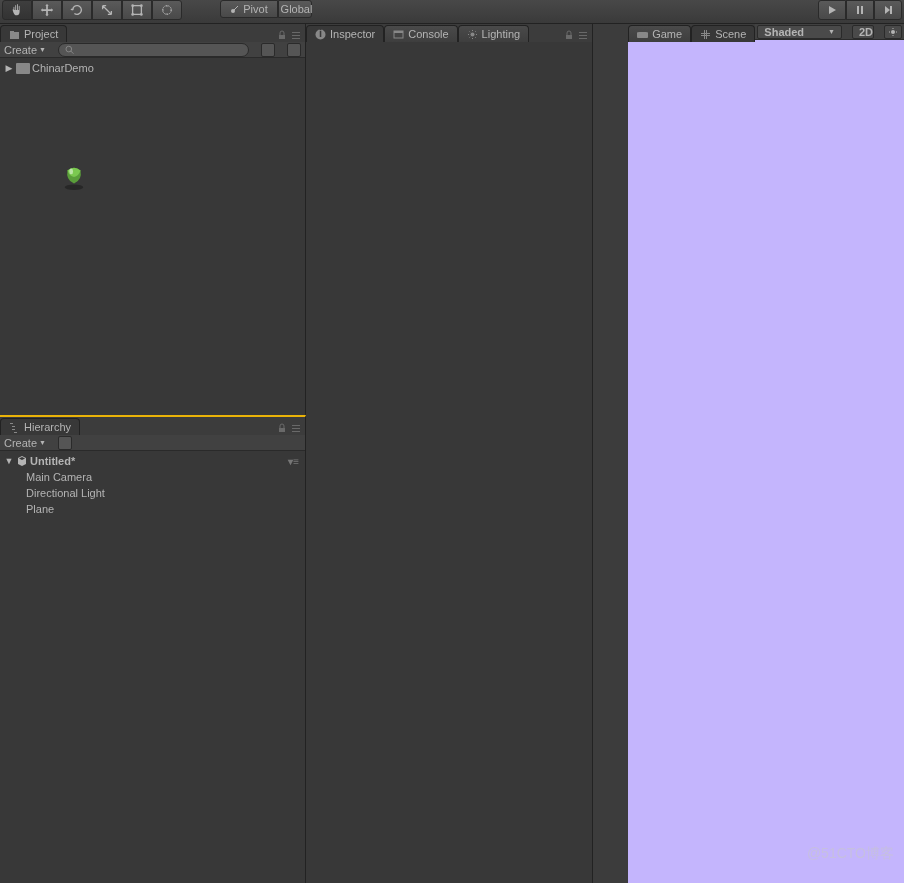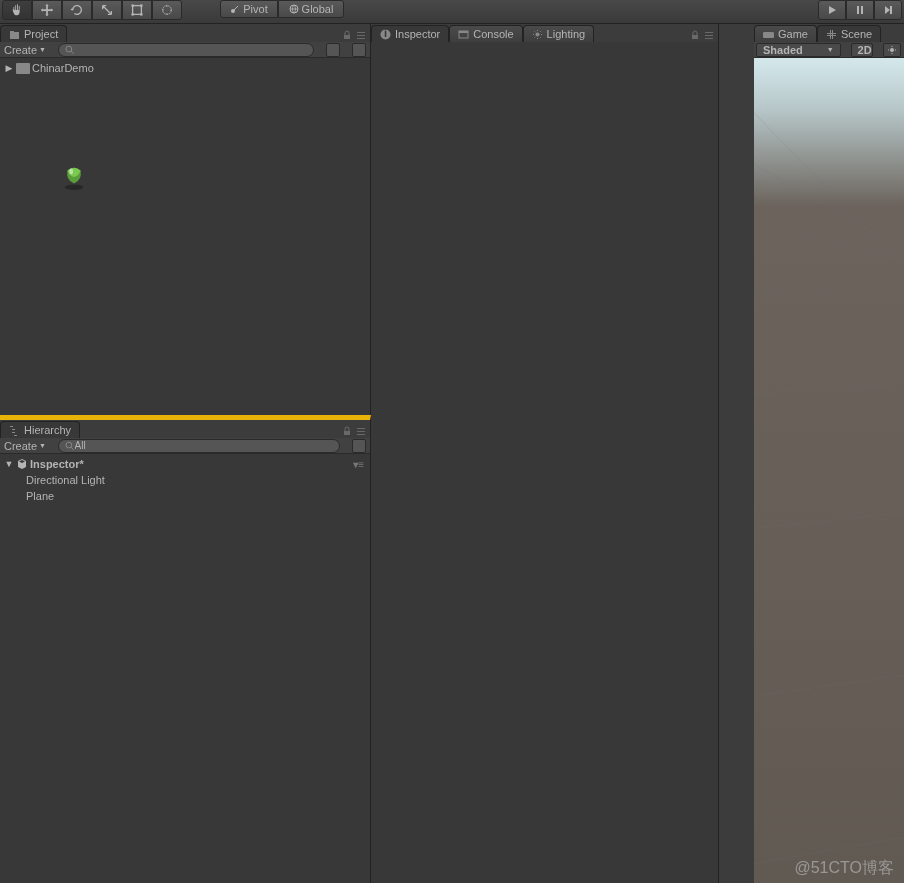--- a/index.html
+++ b/index.html
@@ -5,57 +5,57 @@
 *{margin:0;padding:0;box-sizing:border-box;font-family:Arial,sans-serif;font-size:11px;}
 body{width:904px;height:883px;background:#3c3c3c;color:#b4b4b4;overflow:hidden;position:relative;}
 .toolbar{height:24px;background:linear-gradient(#484848,#3a3a3a);border-bottom:1px solid #222;display:flex;padding:0 2px;}
 .tool-group{display:flex;margin-right:8px;}
 .tool-btn{width:30px;height:20px;background:linear-gradient(#5a5a5a,#494949);border:1px solid #2a2a2a;display:flex;align-items:center;justify-content:center;cursor:pointer;}
 .tool-btn:first-child{border-radius:3px 0 0 3px;}
 .tool-btn:last-child{border-radius:0 3px 3px 0;}
 .tool-btn.active{background:linear-gradient(#3e3e3e,#333);}
 .tool-btn svg{width:14px;height:14px;}
 .pivot-btn{width:58px;height:18px;background:linear-gradient(#5a5a5a,#494949);border:1px solid #2a2a2a;border-radius:3px 0 0 3px;display:flex;align-items:center;justify-content:center;gap:3px;cursor:pointer;font-size:10px;}
-.global-btn{width:66px;height:18px;background:linear-gradient(#5a5a5a,#494949);border:1px solid #2a2a2a;border-radius:0 3px 3px 0;display:flex;align-items:center;justify-content:center;gap:3px;cursor:pointer;font-size:10px;}
+.global-btn{width:34px;height:18px;background:linear-gradient(#5a5a5a,#494949);border:1px solid #2a2a2a;border-radius:0 3px 3px 0;display:flex;align-items:center;justify-content:center;gap:3px;cursor:pointer;font-size:10px;}
 .play-group{margin-left:auto;display:flex;}
 .play-btn{width:28px;height:20px;background:linear-gradient(#5a5a5a,#494949);border:1px solid #2a2a2a;display:flex;align-items:center;justify-content:center;cursor:pointer;}
 .play-btn:first-child{border-radius:3px 0 0 3px;}
 .play-btn:last-child{border-radius:0 3px 3px 0;}
 .main{display:flex;height:859px;}
 .left-col{width:371px;display:flex;flex-direction:column;}
 .project-panel{height:391px;background:#383838;display:flex;flex-direction:column;border-right:1px solid #222;}
-.hierarchy-panel{flex:1;background:#7f1d1d;display:flex;flex-direction:column;border-right:1px solid #222;border-top:5px solid #eab308;}
+.hierarchy-panel{flex:1;background:#7f1d1d;display:flex;flex-direction:column;border-right:1px solid #222;border-top:2px solid #eab308;}
 .tab-bar{height:18px;background:#3c3c3c;display:flex;align-items:flex-end;position:relative;}
 .tab{height:17px;background:linear-gradient(#4a4a4a,#3e3e3e);border:1px solid #222;border-bottom:none;border-radius:4px 4px 0 0;padding:0 8px;display:flex;align-items:center;gap:4px;font-size:10px;cursor:pointer;}
 .tab.active{background:#383838;}
 .tab-extras{position:absolute;right:4px;bottom:2px;display:flex;gap:4px;align-items:center;}
 .lock-icon,.menu-icon{width:10px;height:10px;opacity:0.6;}
 .sub-bar{height:16px;background:#414141;border-bottom:1px solid #2a2a2a;display:flex;align-items:center;padding:0 4px;gap:12px;}
 .create-btn{font-size:10px;color:#b4b4b4;cursor:pointer;display:flex;align-items:center;gap:2px;}
 .search-box{flex:1;height:14px;background:#555;border:1px solid #2a2a2a;border-radius:7px;display:flex;align-items:center;padding:0 6px;}
 .search-box input{background:none;border:none;outline:none;color:#b4b4b4;font-size:10px;width:100%;}
 .sub-bar-icon{width:14px;height:14px;background:#555;border:1px solid #2a2a2a;border-radius:2px;cursor:pointer;}
 .tree{flex:1;background:#383838;padding:2px 0;}
 .tree-item{display:flex;align-items:center;height:16px;padding-left:4px;gap:2px;cursor:pointer;color:#b4b4b4;font-size:11px;}
 .tree-item.scene{font-weight:bold;}
 .tree-item .arrow{width:10px;text-align:center;font-size:9px;}
 .folder-icon{width:14px;height:11px;background:#888;border-radius:1px;position:relative;}
 .unity-icon{width:12px;height:12px;}
 .package-icon{position:absolute;top:105px;left:60px;width:28px;height:28px;}
 .mid-col{width:348px;background:#383838;border-right:1px solid #222;}
 .mid-tabs{height:18px;background:#3c3c3c;display:flex;align-items:flex-end;gap:0;position:relative;}
-.right-col{flex:1;background:#c4b5fd;display:flex;flex-direction:column;margin-left:35px;}
+.right-col{flex:1;background:#c4b5fd;display:flex;flex-direction:row;margin-left:35px;}
 .right-tabs{height:18px;background:#3c3c3c;display:flex;align-items:flex-end;}
 .scene-bar{height:16px;background:#414141;border-bottom:1px solid #2a2a2a;display:flex;align-items:center;padding:0 2px;gap:10px;font-weight:bold;}
 .scene-dropdown{font-size:10px;padding:0 6px;height:14px;display:flex;align-items:center;cursor:pointer;background:#4a4a4a;border:1px solid #2a2a2a;border-radius:2px;}
 .scene-2d{width:22px;height:14px;background:#4a4a4a;border:1px solid #2a2a2a;border-radius:2px;display:flex;align-items:center;justify-content:flex-end;font-size:9px;cursor:pointer;}
 .scene-btn{width:18px;height:14px;background:#4a4a4a;border:1px solid #2a2a2a;border-radius:2px;display:flex;align-items:center;justify-content:center;cursor:pointer;}
 .scene-view{flex:1;background:linear-gradient(180deg,#d4e8ec 0%,#b8c8ca 6%,#6b635c 18%,#615a53 100%);position:relative;overflow:hidden;}
 .grid-line{position:absolute;background:rgba(120,120,120,0.15);height:1px;width:200%;}
-.watermark{position:absolute;bottom:4px;right:10px;color:rgba(200,200,200,0.55);font-size:16px;margin-top:35px;}
+.watermark{position:absolute;bottom:20px;right:10px;color:rgba(200,200,200,0.55);font-size:14px;margin-top:35px;}
 .scene-item-opts{position:absolute;right:6px;font-size:10px;opacity:0.5;}
 </style>
 </head>
 <body>
 
 <div class="toolbar">
   <div class="tool-group">
     <div class="tool-btn active">
         <svg viewBox="0 0 16 16">
           <path fill="#b4b4b4" d="M4 5c0-1 1-1 1 0v3h1V3c0-1 1-1 1 0v5h1V2c0-1 1-1 1 0v6h1V4c0-1 1-1 1 0v6c0 2-1 4-3 4H7c-1 0-2-1-3-3l-1-3c0-1 1-1 1 0z"></path>
@@ -203,39 +203,35 @@
               <rect x="1" y="5" width="8" height="1" fill="#888"></rect>
               <rect x="1" y="8" width="8" height="1" fill="#888"></rect>
             </svg>
         </div>
       </div>
       <div class="sub-bar">
         <div class="create-btn">
             <span>Create</span>
             <span style="font-size:7px">▼</span>
           </div>
-        <div class="search-box">
-          <svg width="10" height="10" viewBox="0 0 10 10">
-              <circle cx="4" cy="4" r="3" fill="none" stroke="#888"></circle>
-              <path d="M6 6l3 3" stroke="#888"></path>
-            </svg>
-          <input type="text" value="All" style="">
-        </div>
         <div class="sub-bar-icon"></div>
       </div>
       <div class="tree">
         <div class="tree-item scene" style="position:relative">
           <span class="arrow">▼</span>
           <svg class="unity-icon" viewBox="0 0 12 12">
               <path fill="#b4b4b4" d="M6 1l4 2v6l-4 2-4-2V3z"></path>
               <path fill="#383838" d="M6 2l3 1.5L6 5 3 3.5z"></path>
             </svg>
-          <span>Inspector*</span>
+          <span>Untitled*</span>
           <span class="scene-item-opts">▾≡</span>
         </div>
+        <div class="tree-item" style="padding-left:26px">
+            <span>Main Camera</span>
+          </div>
         <div class="tree-item" style="padding-left:26px">
             <span>Directional Light</span>
           </div>
         <div class="tree-item" style="padding-left:26px">
             <span>Plane</span>
           </div>
       </div>
     </div>
   </div>
 

